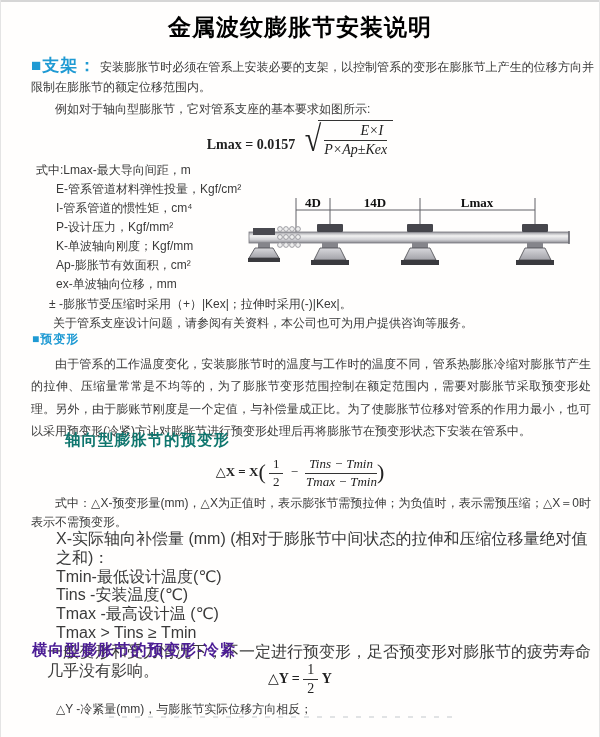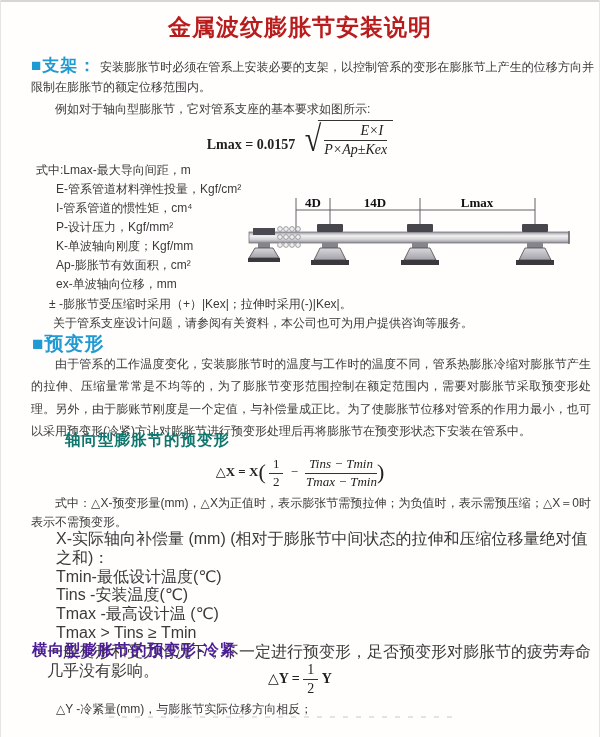--- a/index.html
+++ b/index.html
@@ -5,26 +5,26 @@
   html,body{margin:0;padding:0;background:#ffffff;}
   .page{
     position:relative;width:600px;height:737px;margin:0;
     background:#fffefd;overflow:hidden;box-sizing:border-box;
     border-left:1px solid #e4e4e4;border-right:1px solid #e4e4e4;
     font-family:"Liberation Sans","DejaVu Sans",sans-serif;color:#3a3a3a;
   }
   .top-rule{position:absolute;top:0;left:0;right:0;height:2px;background:#d6d6d6;}
   .doc-title{
     position:absolute;top:12px;left:0;right:0;margin:0;text-align:center;
-    font-size:23px;font-weight:bold;color:#b91c1c;letter-spacing:1px;
+    font-size:23px;font-weight:bold;color:#000000;letter-spacing:1px;
   }
   .abs{position:absolute;}
   .body-txt{font-size:12px;line-height:20px;text-align:justify;}
   .section-heading{font-size:17px;font-weight:bold;letter-spacing:1px;}
-  .h2-heading{font-size:19px;font-weight:bold;letter-spacing:1px;margin:0;}
+  .h2-heading{font-size:12px;font-weight:bold;letter-spacing:1px;margin:0;}
   .h3-heading{font-size:15.5px;font-weight:bold;letter-spacing:1px;margin:0;}
   .indent2{text-indent:2em;}
   .formula{
     text-align:center;left:0;right:0;
     font-family:"Liberation Serif","DejaVu Serif",serif;color:#222;
   }
   .f-bold{font-weight:bold;}
   .sqrt{display:inline-flex;align-items:center;margin-left:6px;}
   .sqrt-sym{font-size:30px;line-height:1;margin-right:-3px;transform:scaleY(1.2);font-weight:400;}
   .radicand{display:inline-block;border-top:1.5px solid #333;padding:2px 6px 0 6px;}

